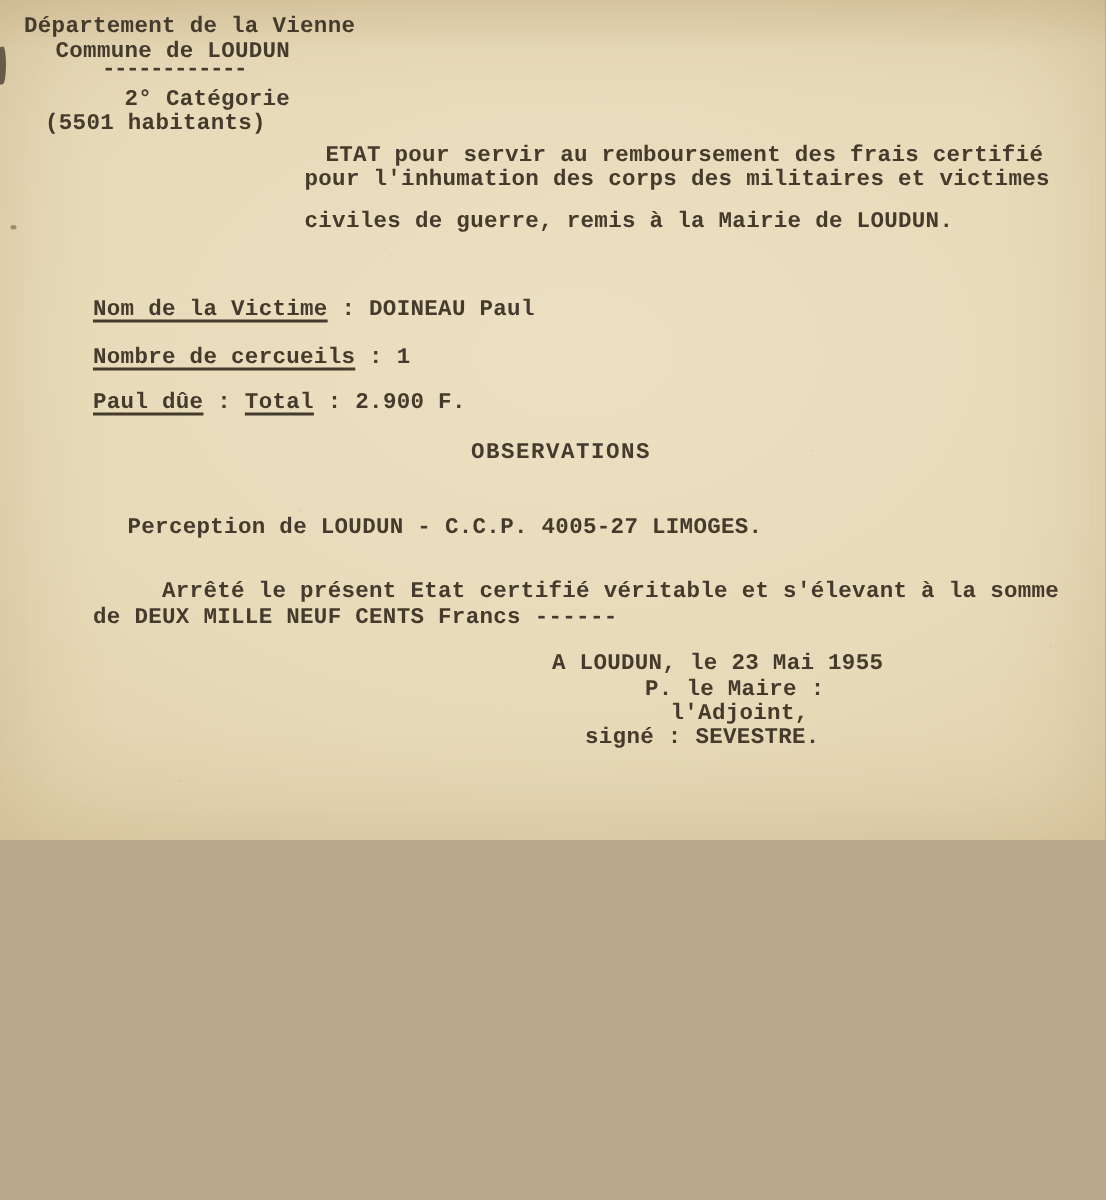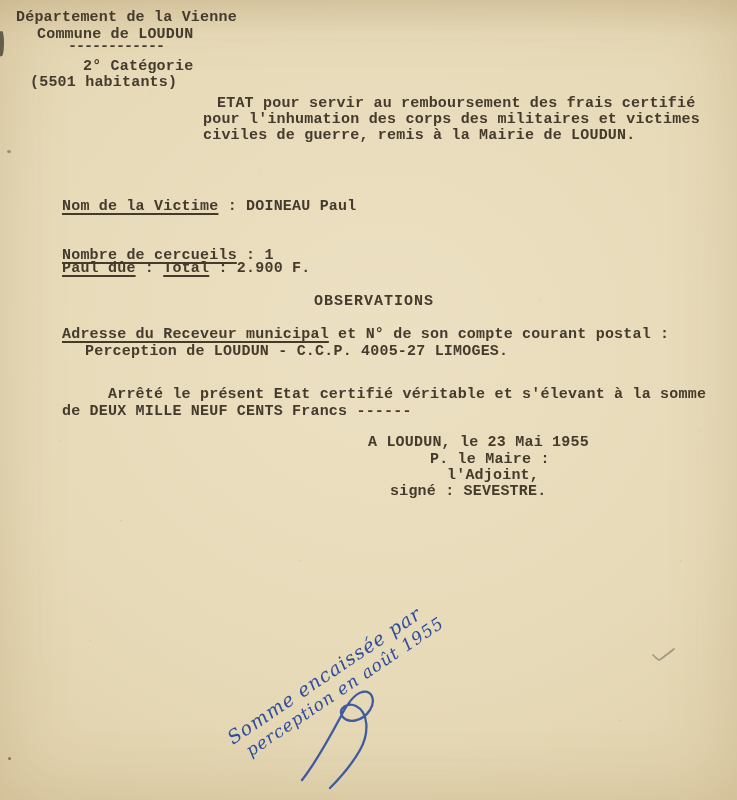--- a/index.html
+++ b/index.html
@@ -1,18 +1,18 @@
 <!DOCTYPE html>
 <html><head>
 <meta charset="utf-8">
 <style>
   html,body{margin:0;padding:0;background:#b8a98a;}
   .paper{
     position:relative;
-    width:737px;height:800px;
+    width:737px;height:560px;
     overflow:hidden;
     font-family:"Liberation Mono","DejaVu Sans Mono",monospace;
     font-weight:bold;
     font-size:15px;
     color:#453b2d;
     background:
       linear-gradient(180deg, rgba(168,138,88,.16), rgba(168,138,88,0) 34px),
       radial-gradient(95% 80% at 52% 42%, #ece0c3 0%, #e7dab8 55%, #ddcda6 100%);
     box-shadow: inset 0 0 70px rgba(140,110,60,.20);
   }
@@ -20,25 +20,25 @@
   .ul{text-decoration:underline;text-decoration-thickness:1.6px;text-underline-offset:3px;}
   
   .lh-dep{left:16px;top:9px;}
   .lh-com{left:37px;top:26px;}
   .lh-div{left:68px;top:38px;letter-spacing:-1px;}
   .lh-cat{left:56px;top:58px;margin-left:27px;}
   .lh-pop{left:30px;top:74px;}
   
   .t1{left:217px;top:95px;}
   .t2{left:203px;top:111px;}
-  .t3{left:203px;top:127px;}
+  .t3{left:203px;top:139px;}
   
   .f1{left:62px;top:167px;}
   .f2{left:62px;top:198px;}
-  .f3{left:62px;top:247px;}
+  .f3{left:62px;top:230px;}
   .f4{left:62px;top:260px;}
   
   .obs{left:314px;top:293px;letter-spacing:1px;}
   
   .ad1{left:62px;top:326px;}
   .ad2{left:85px;top:343px;}
   
   .cl1{left:108px;top:386px;}
   .cl2{left:62px;top:403px;}
   
@@ -99,21 +99,20 @@
 
 
   <div class="line f2"><span class="ul">Nom de la Victime</span><span> : </span><span>DOINEAU Paul</span></div>
 
   <div class="line f3"><span class="ul">Nombre de cercueils</span><span> : </span><span>1</span></div>
 
   <div class="line f4"><span class="ul">Paul dûe</span><span> : </span><span class="ul">Total</span><span> : </span><span>2.900 F.</span></div>
 
   <div class="line obs">OBSERVATIONS</div>
 
-  <div class="line ad1"><span class="ul">Adresse du Receveur municipal</span><span> et N° de son compte courant postal :</span></div>
   <div class="line ad2">Perception de LOUDUN - C.C.P. 4005-27 LIMOGES.</div>
 
   <div class="line cl1">Arrêté le présent Etat certifié véritable et s'élevant à la somme</div>
   <div class="line cl2">de DEUX MILLE NEUF CENTS Francs ------</div>
 
   <div>
     <div class="line sg1">A LOUDUN, le 23 Mai 1955</div>
     <div class="line sg2">P. le Maire :</div>
     <div class="line sg3">l'Adjoint,</div>
     <div class="line sg4">signé : SEVESTRE.</div>

